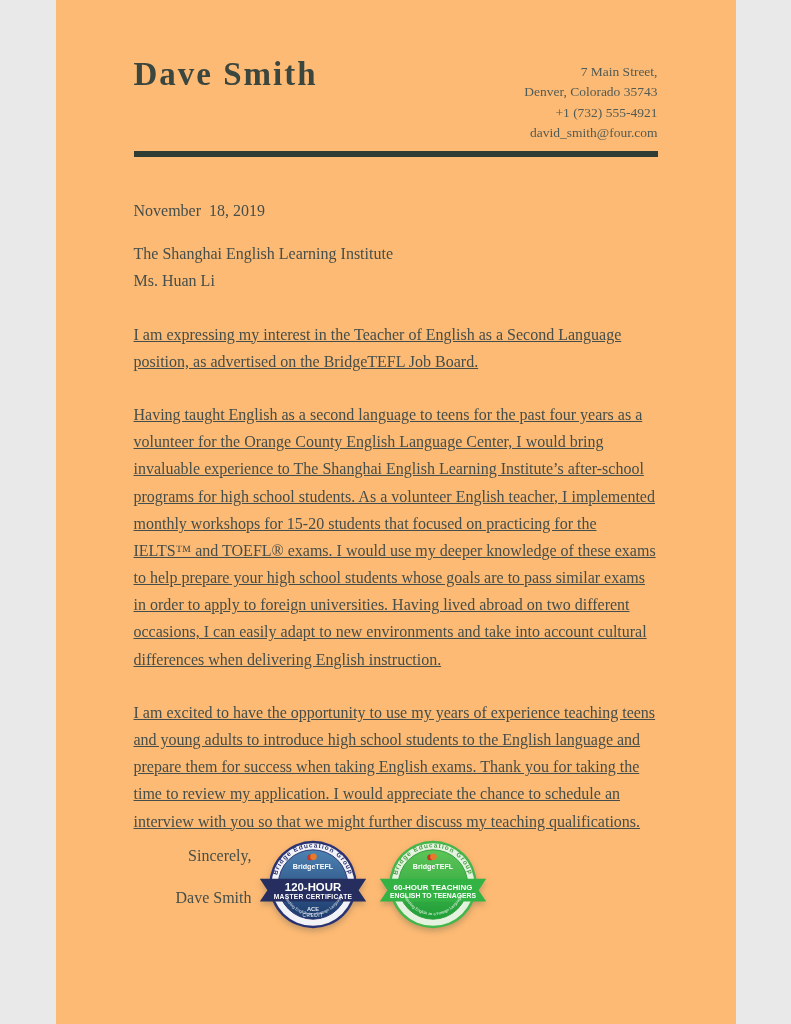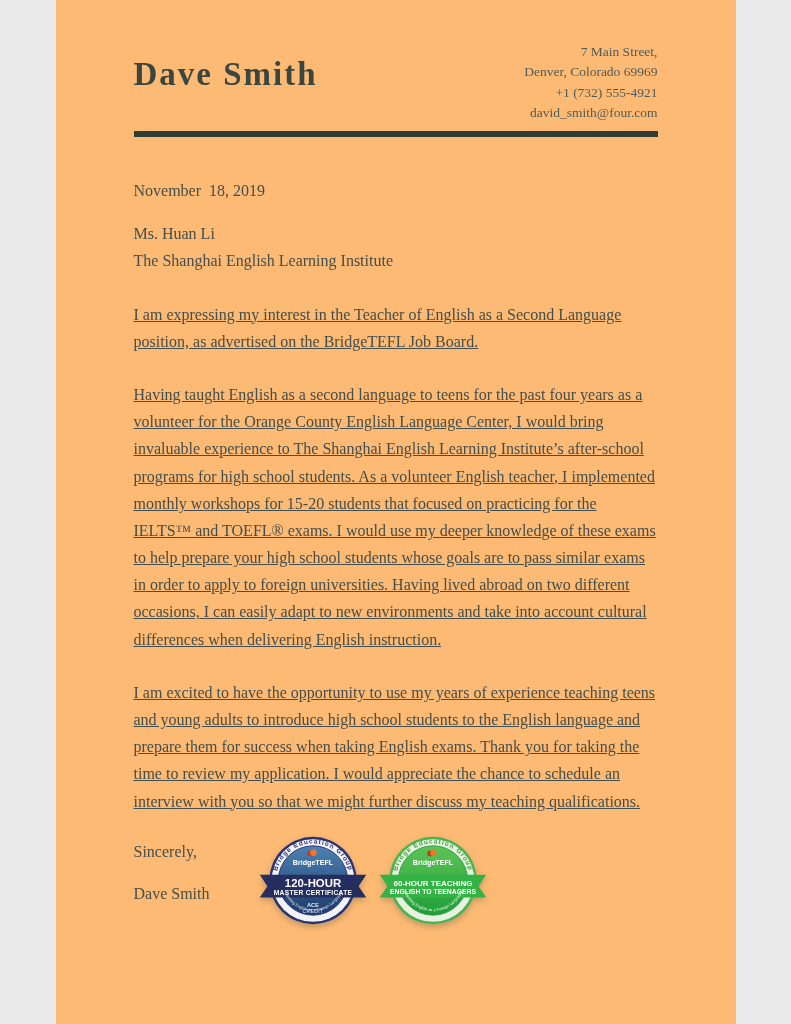--- a/index.html
+++ b/index.html
@@ -15,57 +15,57 @@
     position:relative;
   }
   .header { display:flex; justify-content:space-between; align-items:flex-start; }
   .name {
     font-size:33px; font-weight:600; letter-spacing:2px;
     color:#3b463f; margin-top:14px;
     font-family:"Liberation Serif", serif;
   }
   .contact {
     text-align:right; font-size:13.5px; line-height:1.5;
-    color:#515b55; margin-top:0;
+    color:#515b55; margin-top:20px;
   }
   .rule { height:6px; background:#2f3d35; margin-top:8px; }
   .letter { font-size:16px; line-height:1.7; color:#454e4a; }
   .date { margin-top:40px; white-space:pre-wrap; }
   .recipient { margin-top:16px; }
   .salutation { margin-top:26px; }
   .letter p.body-par { margin-top:26px;text-decoration:underline; }
-  .sig-row { display:flex; align-items:flex-start; margin-top:16px; }
+  .sig-row { display:flex; align-items:flex-start; margin-top:0;text-align:right; }
   .signature { line-height:2.65; min-width:118px; }
   .badges { display:flex; gap:6px; margin-left:4px; margin-top:-4px; }
   .badge { filter:drop-shadow(0 3px 3px rgba(40,60,60,0.28)); }
   .badge text, .badge textPath { font-family:"Liberation Sans", sans-serif; }
 </style>
 </head>
 <body>
 
 <div class="page">
 
   <header class="header">
     <h1 class="name">Dave Smith</h1>
     <div class="contact">
       <div>7 Main Street,</div>
-      <div>Denver, Colorado 69969</div>
+      <div>Denver, Colorado 35743</div>
       <div>+1 (732) 555-4921</div>
       <div>david_smith@four.com</div>
     </div>
   </header>
 
   <div class="rule"></div>
 
   <main class="letter">
     <div class="date">November  18, 2019</div>
 
     <div class="recipient">
+      <div>The Shanghai English Learning Institute</div>
       <div>Ms. Huan Li</div>
-      <div>The Shanghai English Learning Institute</div>
     </div>
 
 
     <p class="body-par">I am expressing my interest in the Teacher of English as a Second Language position, as advertised on the BridgeTEFL Job Board.</p>
     <p class="body-par">Having taught English as a second language to teens for the past four years as a volunteer for the Orange County English Language Center, I would bring invaluable experience to The Shanghai English Learning Institute’s after-school programs for high school students. As a volunteer English teacher, I implemented monthly workshops for 15-20 students that focused on practicing for the IELTS™ and TOEFL® exams. I would use my deeper knowledge of these exams to help prepare your high school students whose goals are to pass similar exams in order to apply to foreign universities. Having lived abroad on two different occasions, I can easily adapt to new environments and take into account cultural differences when delivering English instruction.</p>
     <p class="body-par">I am excited to have the opportunity to use my years of experience teaching teens and young adults to introduce high school students to the English language and prepare them for success when taking English exams. Thank you for taking the time to review my application. I would appreciate the chance to schedule an interview with you so that we might further discuss my teaching qualifications.</p>
 
     <div class="sig-row">
       <div class="signature">
         <div>Sincerely,</div>

